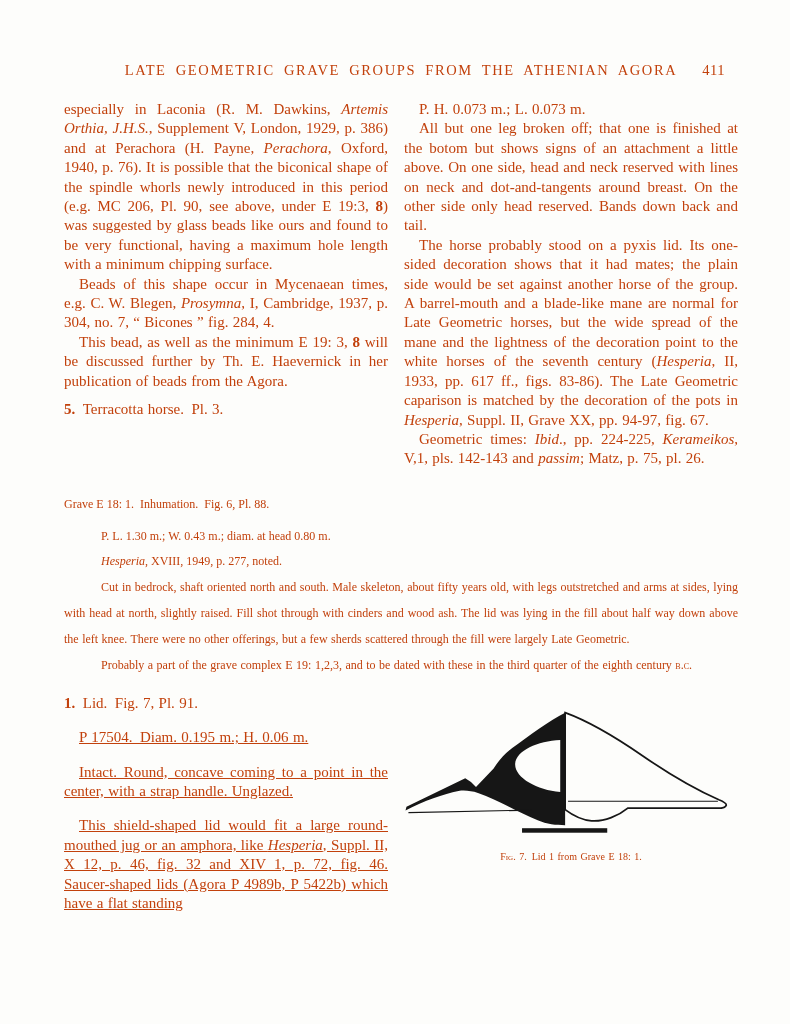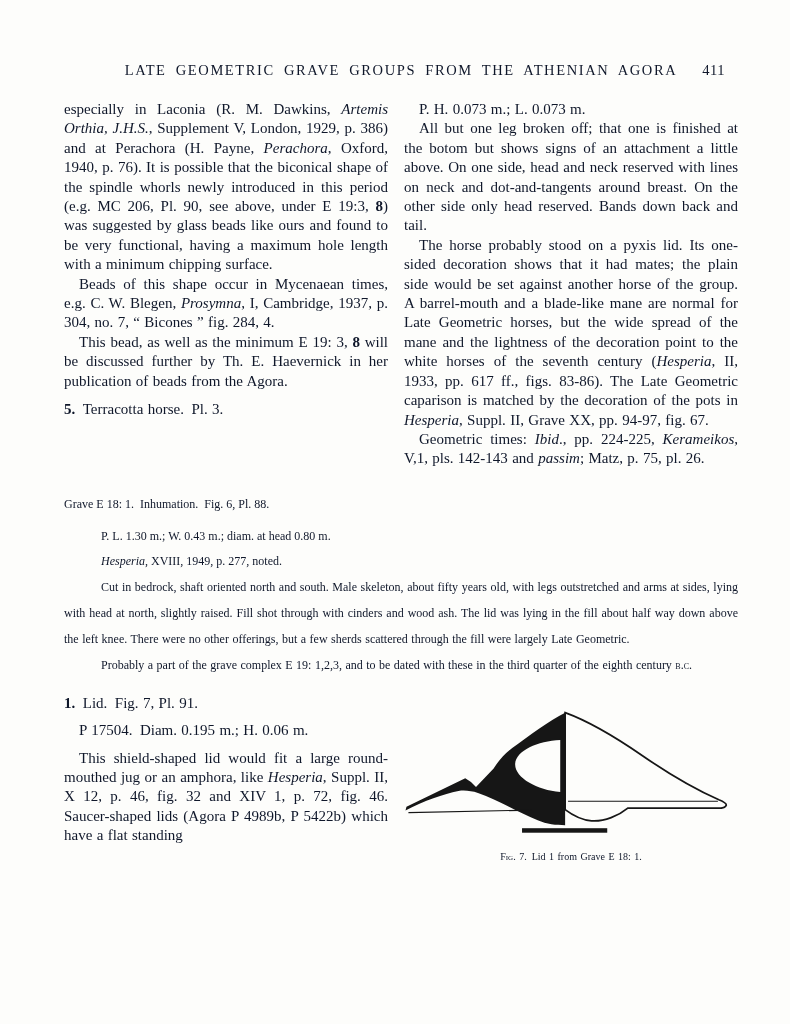--- a/index.html
+++ b/index.html
@@ -1,32 +1,32 @@
 <!DOCTYPE html>
 <html><head>
 <meta charset="utf-8">
 <style>
   html,body{margin:0;padding:0;background:#e8e8e6;}
   .page{
     width:790px;height:1024px;background:#fdfdfb;position:relative;
-    font-family:"Liberation Serif","DejaVu Serif",serif;color:#0f172a;
+    font-family:"Liberation Serif","DejaVu Serif",serif;color:#c2410c;
     overflow:hidden;margin:0 auto;
   }
   .content{position:absolute;left:64px;top:62px;width:674px;}
   .running-head{position:relative;text-align:center;font-size:14.5px;
     letter-spacing:1.6px;word-spacing:4px;white-space:nowrap;}
   .running-head .pagenum{position:absolute;right:13px;top:0;letter-spacing:0.5px;text-align:right;}
   .cols{display:flex;gap:16px;margin-top:21px;}
   .col{text-align:justify;font-size:15px;line-height:19.4px;word-spacing:0.04em;}
   .col-left{width:324px;}
   .col-right{width:334px;}
   p{margin:0;}
   .indent{text-indent:15px;}
   .item{margin-top:9px;margin-bottom:5px;}
-  .sp{margin-top:8px;}
+  .sp{margin-top:15px;text-decoration:underline;}
   .grave{margin-top:22px;font-size:12px;line-height:26px;}
   .grave-heading{margin-bottom:7px;}
   .grave-meta{padding-left:37px;line-height:25px;}
   .grave-body{text-align:justify;text-indent:37px;word-spacing:0.04em;}
   .bottom{display:flex;gap:16px;margin-top:16px;}
   .fig-col{width:334px;padding-top:2px;}
   .figure-caption{text-align:center;font-size:10px;margin-top:9px;word-spacing:1px;}
   .i{font-style:italic;}
   .b{font-weight:bold;}
   .sc{font-variant:small-caps;}
@@ -63,20 +63,21 @@
       <p class="grave-meta"><span>P. L. 1.30 m.; W. 0.43 m.; diam. at head 0.80 m.</span></p>
       <p class="grave-meta"><span class="i">Hesperia</span><span>, XVIII, 1949, p. 277, noted.</span></p>
       <p class="grave-body"><span>Cut in bedrock, shaft oriented north and south. Male skeleton, about fifty years old, with legs outstretched and arms at sides, lying with head at north, slightly raised. Fill shot through with cinders and wood ash. The lid was lying in the fill about half way down above the left knee. There were no other offerings, but a few sherds scattered through the fill were largely Late Geometric.</span></p>
       <p class="grave-body"><span>Probably a part of the grave complex E 19: 1,2,3, and to be dated with these in the third quarter of the eighth century </span><span class="sc">b.c.</span></p>
     </div>
 
     <div class="bottom">
       <div class="col col-left">
         <p><span class="b">1.</span><span> Lid. Fig. 7, Pl. 91.</span></p>
         <p class="indent sp"><span>P 17504. Diam. 0.195 m.; H. 0.06 m.</span></p>
+        <p class="indent sp"><span>Intact. Round, concave coming to a point in the center, with a strap handle. Unglazed.</span></p>
         <p class="indent sp"><span>This shield-shaped lid would fit a large round-mouthed jug or an amphora, like </span><span class="i">Hesperia</span><span>, Suppl. II, X 12, p. 46, fig. 32 and XIV 1, p. 72, fig. 46. Saucer-shaped lids (Agora P 4989b, P 5422b) which have a flat standing</span></p>
       </div>
       <div class="fig-col">
         <svg width="334" height="142" viewBox="0 0 340 145" aria-label="profile drawing of lid">
 
           <path fill="#161616" fill-rule="evenodd" d="M164,17
                    C148,25 128,40 110,53
                    C102,59 96,66 91,74
                    L73,93
                    Q68,87 62,84

